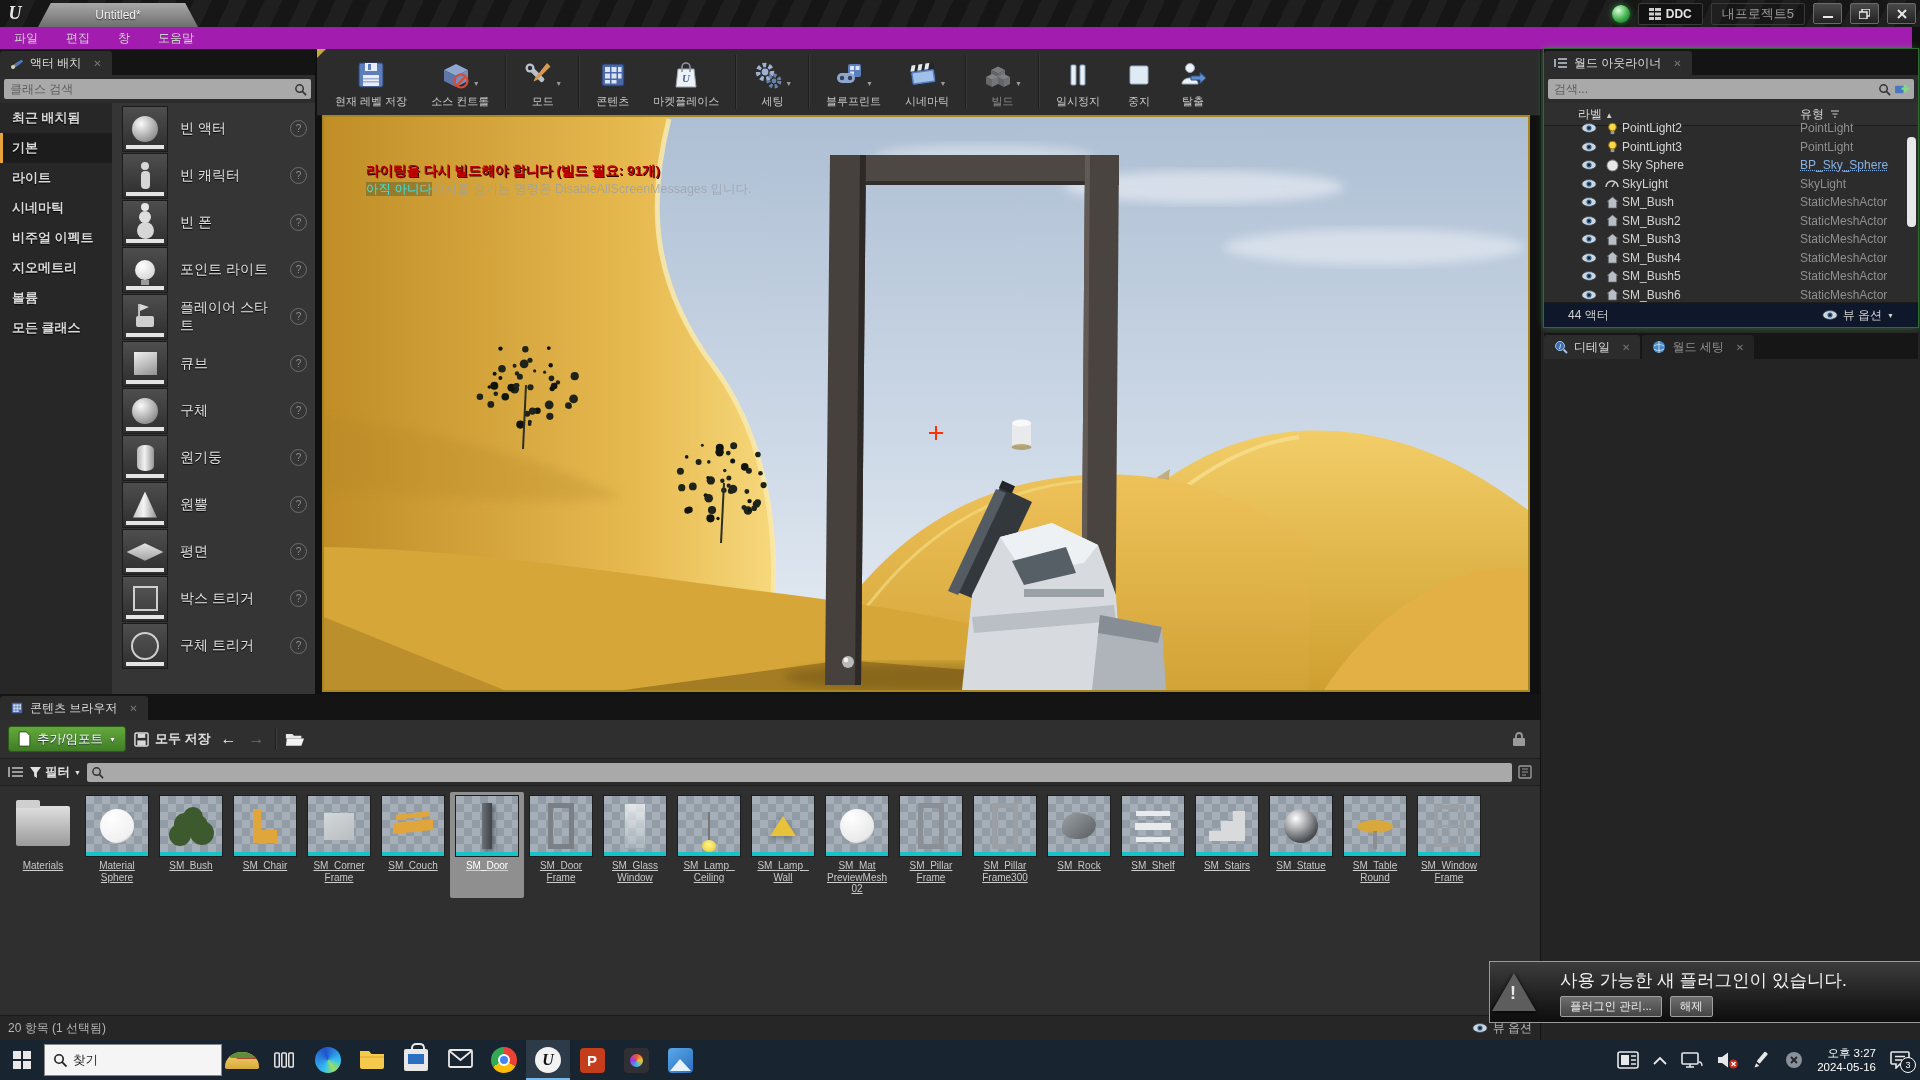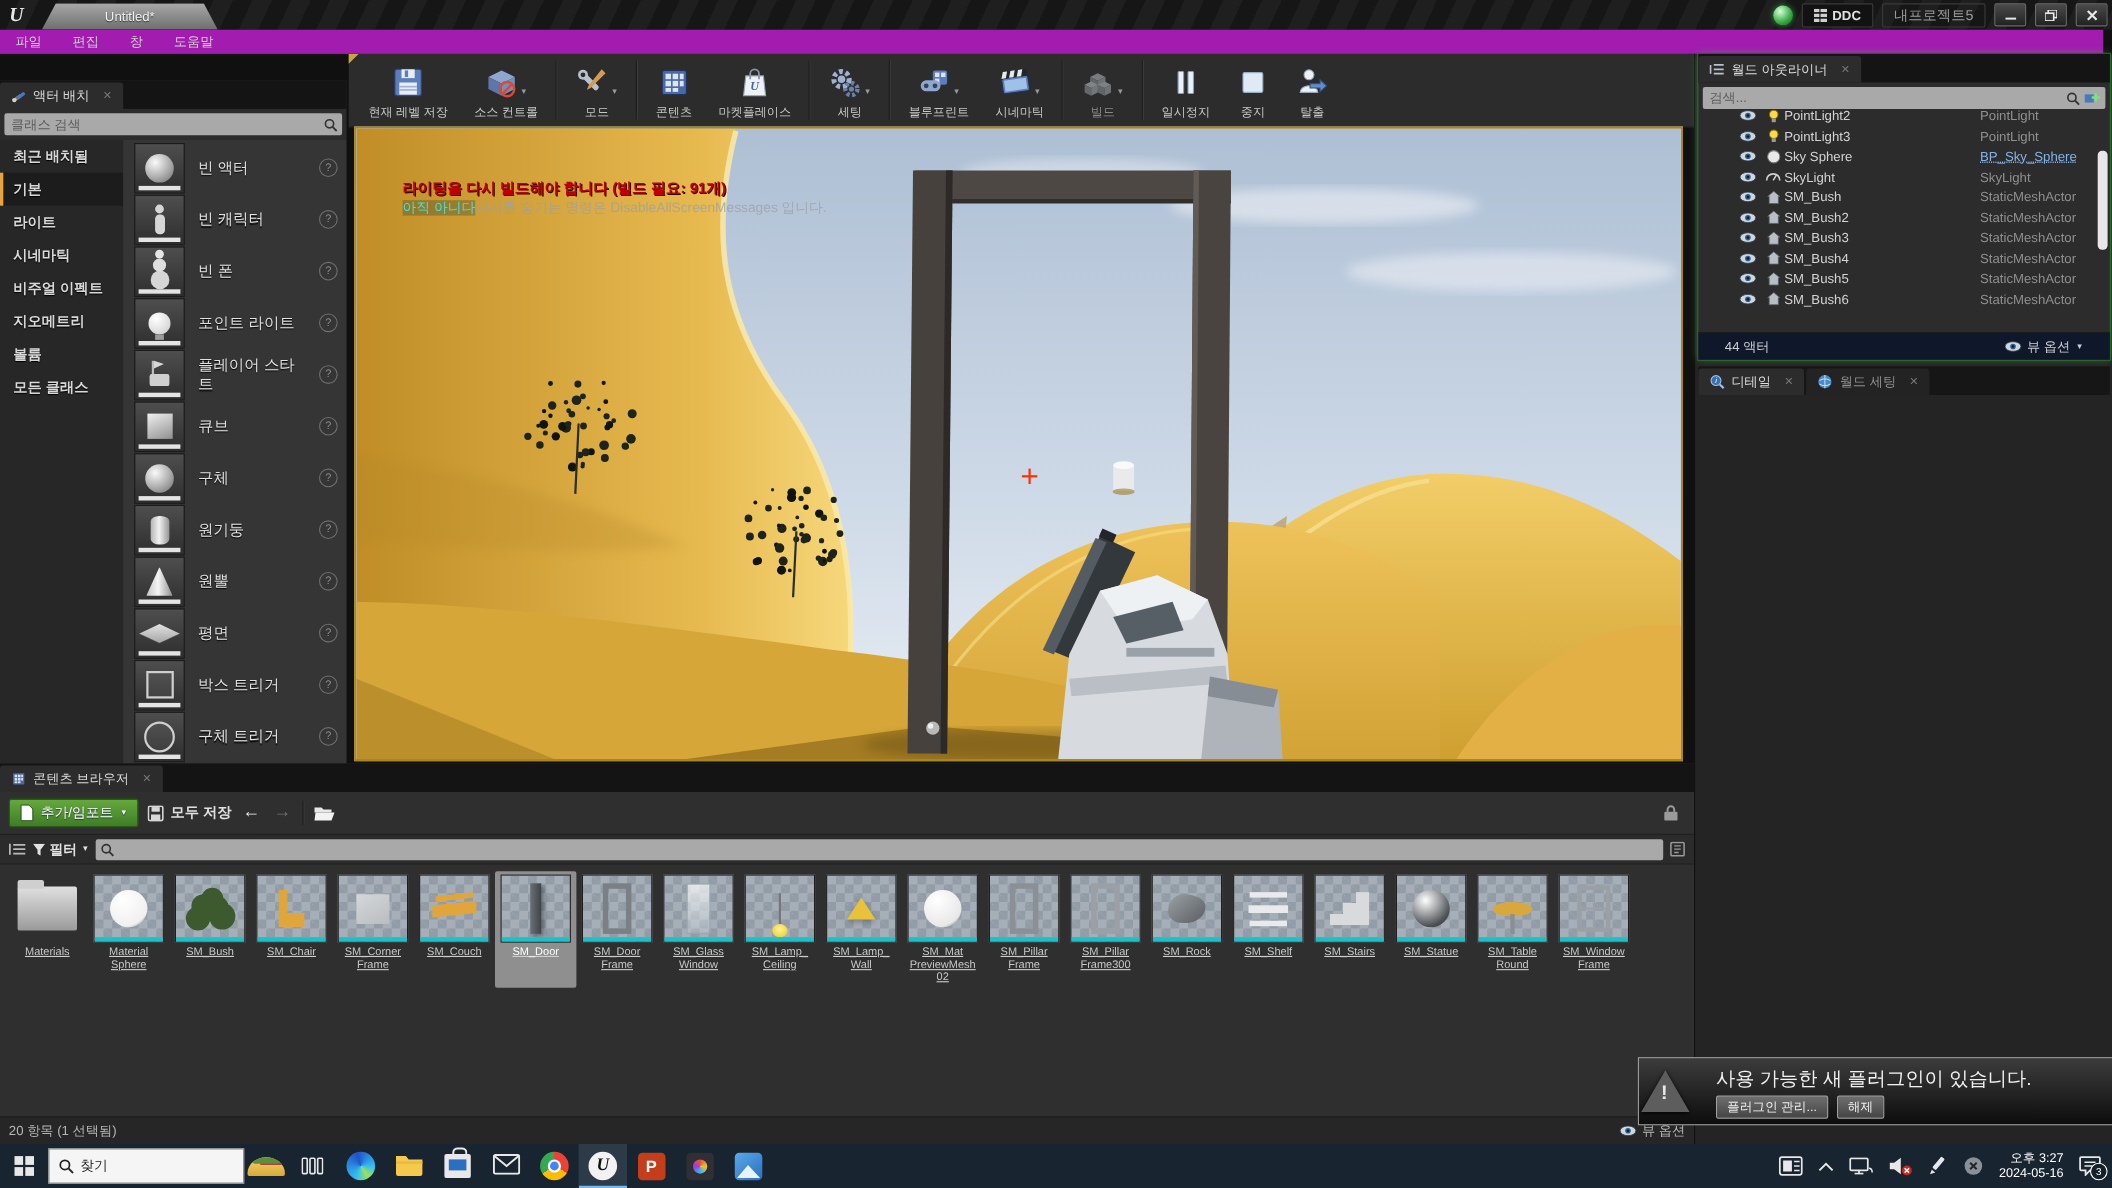--- a/index.html
+++ b/index.html
@@ -26,21 +26,21 @@
     background:#121212;border:1px solid #3a3a3a;border-radius:2px;color:#e2e2e2;font-weight:bold;}
   #project-chip{background:transparent;color:#9a9a9a;font-weight:normal;font-size:13px;}
   .win-btn{width:27px;height:19px;border:1px solid #6a6a6a;border-radius:2px;
     background:linear-gradient(#4a4a4a,#222);display:flex;align-items:center;justify-content:center;}
   .win-btn svg{display:block}
   
   #menubar{left:0;top:27px;width:1912px;height:22px;background:#a21caf;
     display:flex;align-items:center;border-bottom:1px solid #141414;}
   .menu-item{padding:0 14px;color:#cfcfcf;font-size:12px;height:100%;display:flex;align-items:center;}
   
-  #place-actors{left:0;top:49px;width:315px;height:645px;background:#2c2c2c;display:flex;flex-direction:column;margin-top:24px;}
+  #place-actors{left:0;top:49px;width:315px;height:645px;background:#2c2c2c;display:flex;flex-direction:column;}
   .panel-tabstrip{height:26px;background:#141414;display:flex;align-items:flex-end;}
   .panel-tab{height:24px;background:#2c2c2c;display:flex;align-items:center;gap:6px;
     padding:0 10px;border-radius:3px 3px 0 0;color:#dcdcdc;font-size:12px;}
   .panel-tab.inactive{background:#232323;color:#8f8f8f;}
   .tab-x{color:#777;font-size:10px;margin-left:6px;}
   .searchbox{margin:4px;height:20px;background:#a9a9a9;border-radius:2px;display:flex;align-items:center;padding:0 4px;}
   .searchbox input{flex:1;border:none;background:transparent;outline:none;font-size:12px;color:#333;
     font-family:"Liberation Sans",sans-serif;}
   .searchbox input::placeholder{color:#5e5e5e;}
   #pa-body{flex:1;display:flex;overflow:hidden;}
@@ -732,20 +732,29 @@
       <input placeholder="검색..." style="">
       <svg width="13" height="13" viewBox="0 0 14 14">
           <circle cx="6" cy="6" r="4" fill="none" stroke="#333" stroke-width="1.6"></circle>
           <line x1="9" y1="9" x2="13" y2="13" stroke="#333" stroke-width="1.8"></line>
         </svg>
       <svg width="15" height="13" viewBox="0 0 16 14" style="margin-left:4px">
           <rect x="0" y="3" width="9" height="8" fill="#4a78c0"></rect>
           <path d="M11 2 v8 M7 6 h8" stroke="#7fe07f" stroke-width="2.4"></path>
         </svg>
     </div>
+    <div class="out-head">
+      <div class="c1"><span>라벨</span> <span style="font-size:8px;color:#cfcfcf">▲</span></div>
+      <div class="c2">
+          <span>유형</span>
+          <svg width="10" height="8" viewBox="0 0 10 8">
+            <path d="M1 1 h8 M2.5 4 h5 M4 7 h2" stroke="#9a9a9a" stroke-width="1.4"></path>
+          </svg>
+        </div>
+    </div>
     <div id="outliner-rows" style="margin-top: -7px;">
         <div class="out-row">
           <span class="out-eye">
             <svg width="16" height="10" viewBox="0 0 20 12">
               <ellipse cx="10" cy="6" rx="9" ry="5.5" fill="#cfd6dd" stroke="#30404f"></ellipse>
               <circle cx="10" cy="6" r="3.2" fill="#2b5e8c"></circle>
               <circle cx="10" cy="6" r="1.4" fill="#0c1a24"></circle>
             </svg>
           </span>
           <span class="out-ic">

